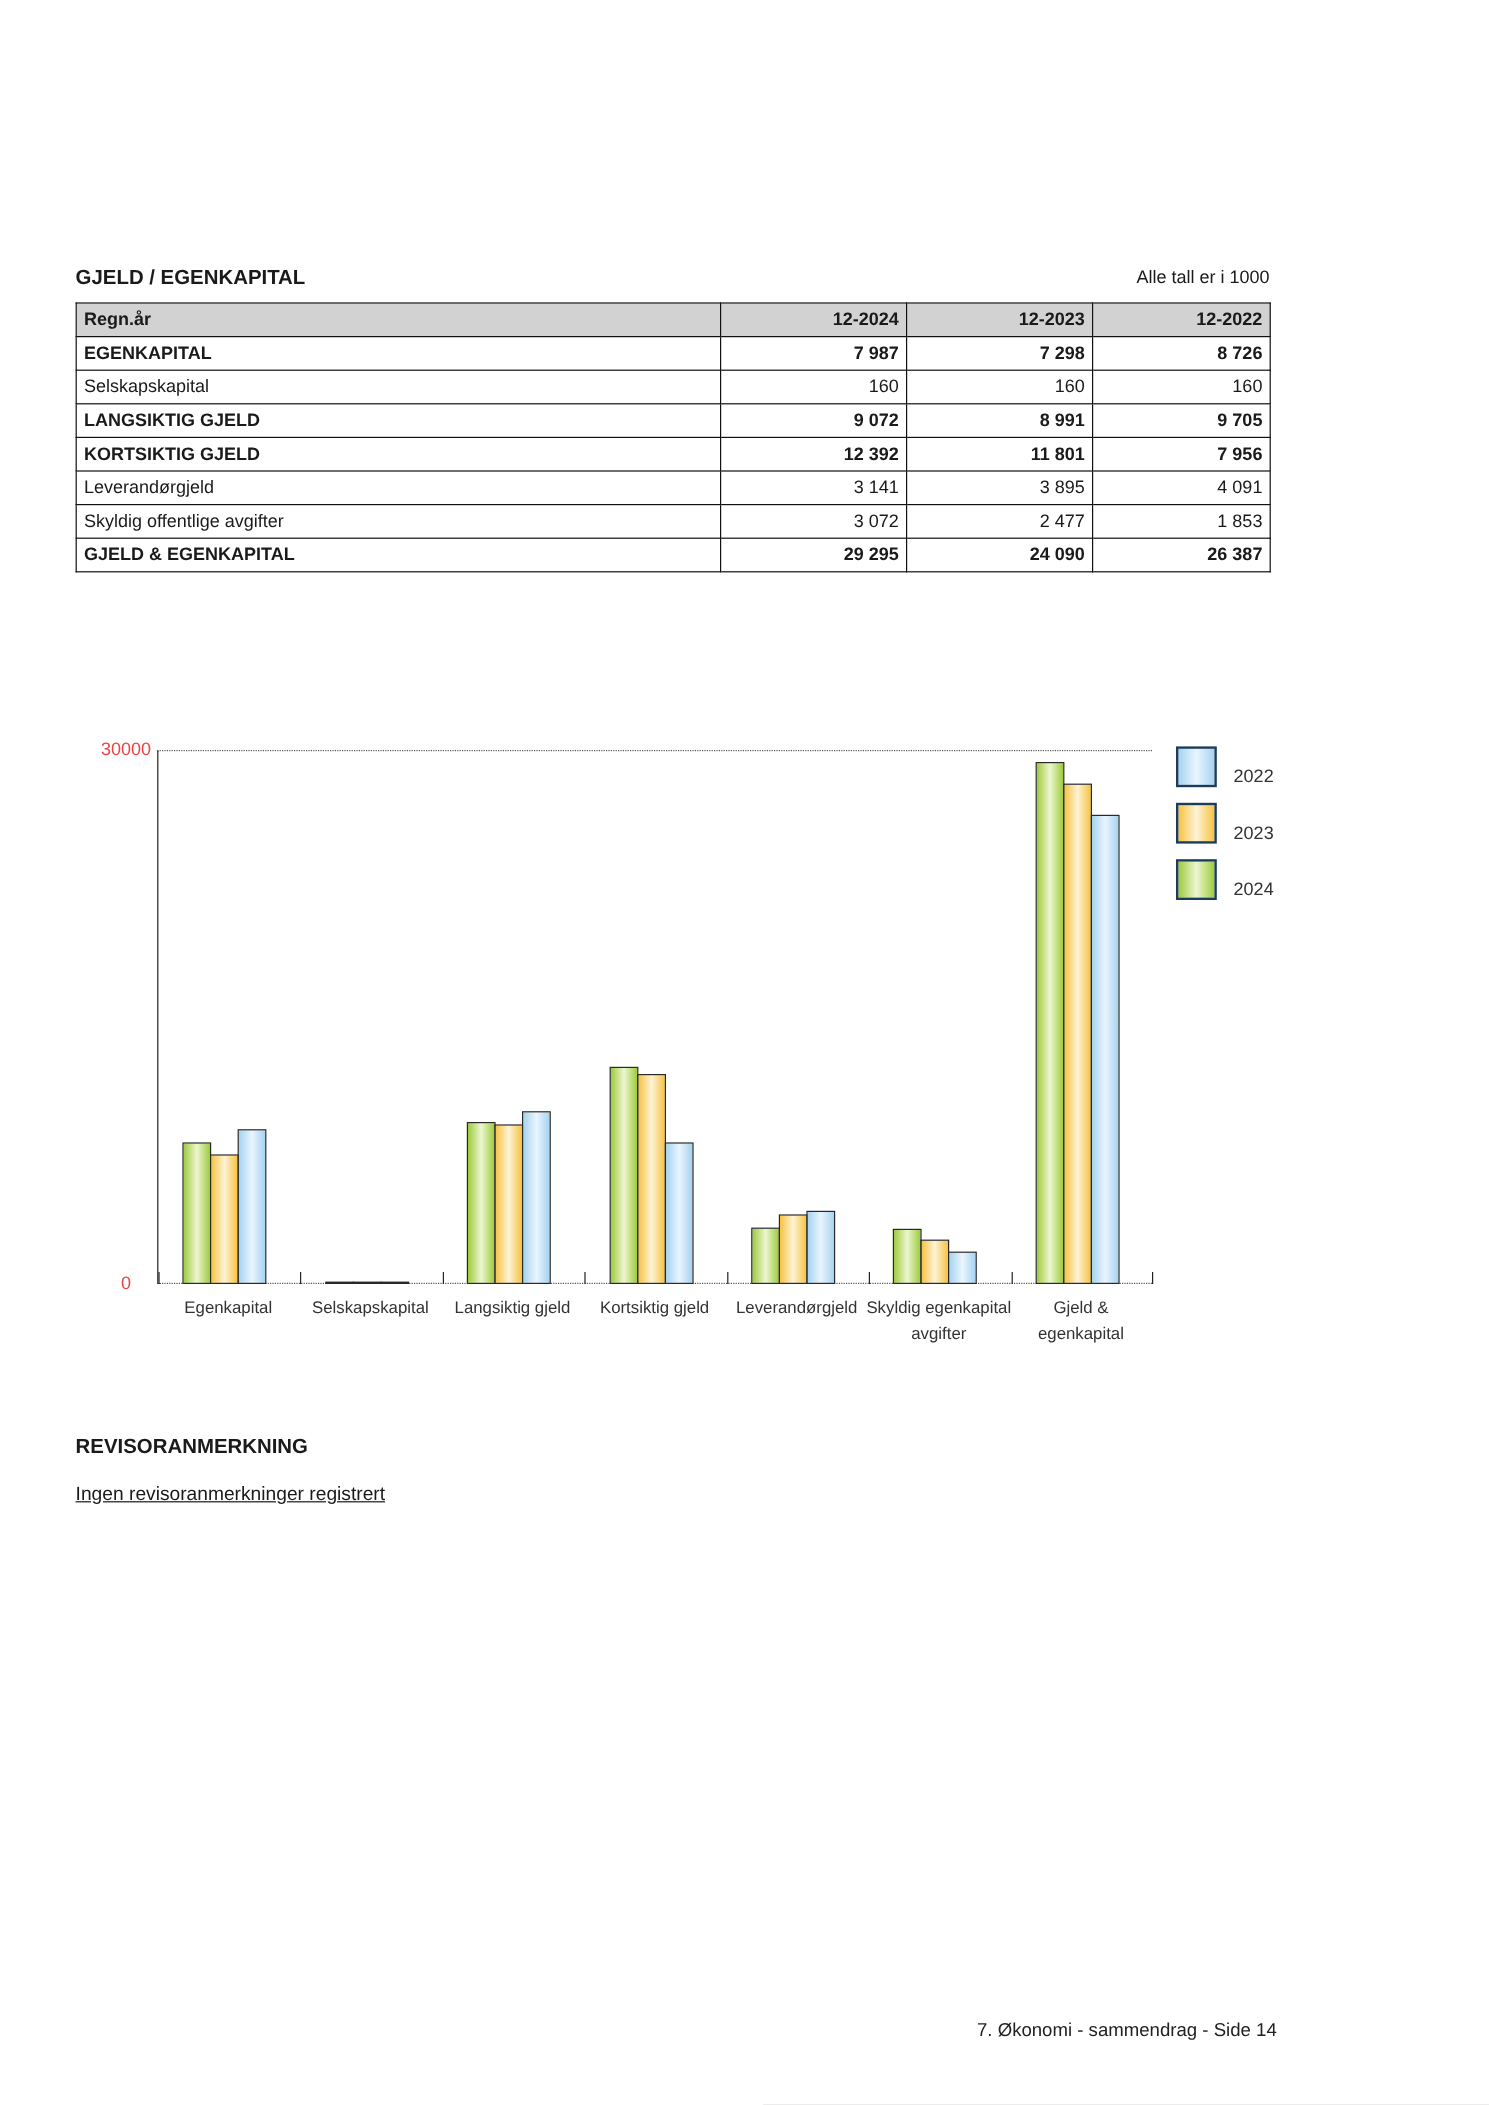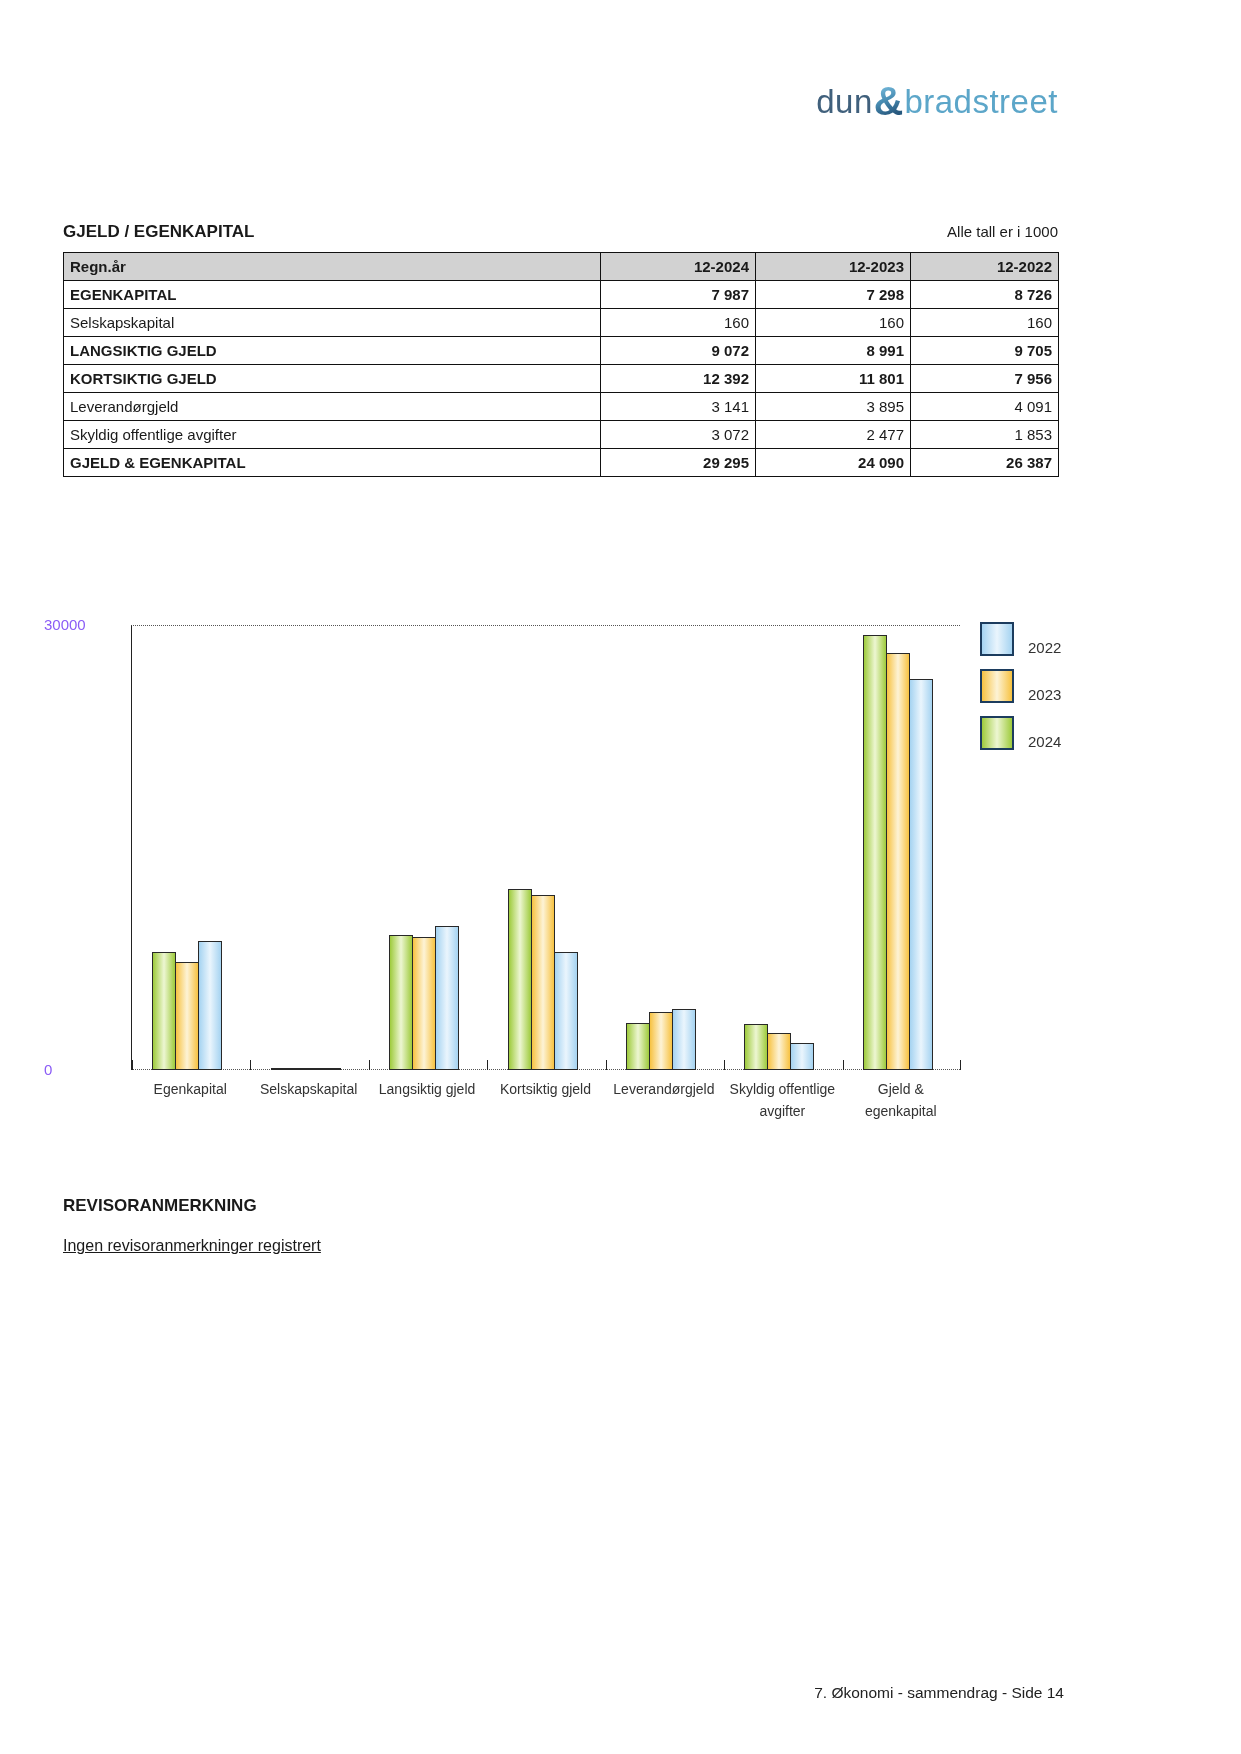--- a/index.html
+++ b/index.html
@@ -36,21 +36,21 @@
   table.fin thead th:first-child { text-align:left; }
   table.fin td.lbl { text-align:left; }
   table.fin td.num { text-align:right; }
   table.fin tr.bold td { font-weight:bold; }
 
   
   .chart { position:absolute; left:0; top:540px; width:1241px; height:600px; }
   .plot { position:absolute; left:131px; top:85px; width:829px; height:445px;
     border-left:1px solid #222; border-top:1px dotted #555; }
   .baseline { position:absolute; left:0; right:0; bottom:0; border-top:1px dotted #555; }
-  .ytick { position:absolute; left:44px; width:70px; text-align:left; font-size:15px; color:#8b5cf6; }
+  .ytick { position:absolute; left:70px; width:70px; text-align:center; font-size:15px; color:#ef4444; }
   .ytick.top { top:76px; }
   .ytick.bottom { top:521px; }
   .bar-group { position:absolute; bottom:0; display:flex; align-items:flex-end; }
   .bar { width:24px; border:1px solid #282828; }
   .bar + .bar { margin-left:-1px; }
   .xtick { position:absolute; bottom:0; width:1px; height:10px; background:#222; }
   .cat-label { position:absolute; top:538px; width:150px; text-align:center;
     font-size:14px; color:#333; line-height:22px; }
   .legend { position:absolute; left:980px; top:82px; }
   .legend-entry { display:flex; align-items:flex-end; margin-bottom:13px; }
@@ -60,25 +60,20 @@
   
   .rev-heading { position:absolute; left:63px; top:1196px; font-size:17px; font-weight:bold; }
   .rev-text { position:absolute; left:63px; top:1237px; font-size:16px;text-decoration:underline; }
   .footer { position:absolute; right:177px; top:1684px; font-size:15.5px; color:#222; }
 </style>
 </head>
 <body>
 
 <div class="page">
 
-  <div class="logo">
-    <span class="dun">dun</span>
-    <span class="amp">&amp;</span>
-    <span class="bradstreet">bradstreet</span>
-  </div>
 
   <div class="sec-title">GJELD / EGENKAPITAL</div>
   <div class="unit-note">Alle tall er i 1000</div>
 
   <table class="fin">
     <colgroup>
         <col class="c0">
         <col class="c1">
         <col class="c2">
         <col class="c3">
@@ -209,21 +204,21 @@
       <div class="cat-label" style="left: 352.071px;">
         <div>Langsiktig gjeld</div>
       </div>
       <div class="cat-label" style="left: 470.5px;">
         <div>Kortsiktig gjeld</div>
       </div>
       <div class="cat-label" style="left: 588.929px;">
         <div>Leverandørgjeld</div>
       </div>
       <div class="cat-label" style="left: 707.357px;">
-        <div>Skyldig offentlige</div>
+        <div>Skyldig egenkapital</div>
         <div>avgifter</div>
       </div>
       <div class="cat-label" style="left: 825.786px;">
         <div>Gjeld &amp;</div>
         <div>egenkapital</div>
       </div>
     </div>
 
   <div class="rev-heading">REVISORANMERKNING</div>
   <div class="rev-text">Ingen revisoranmerkninger registrert</div>

